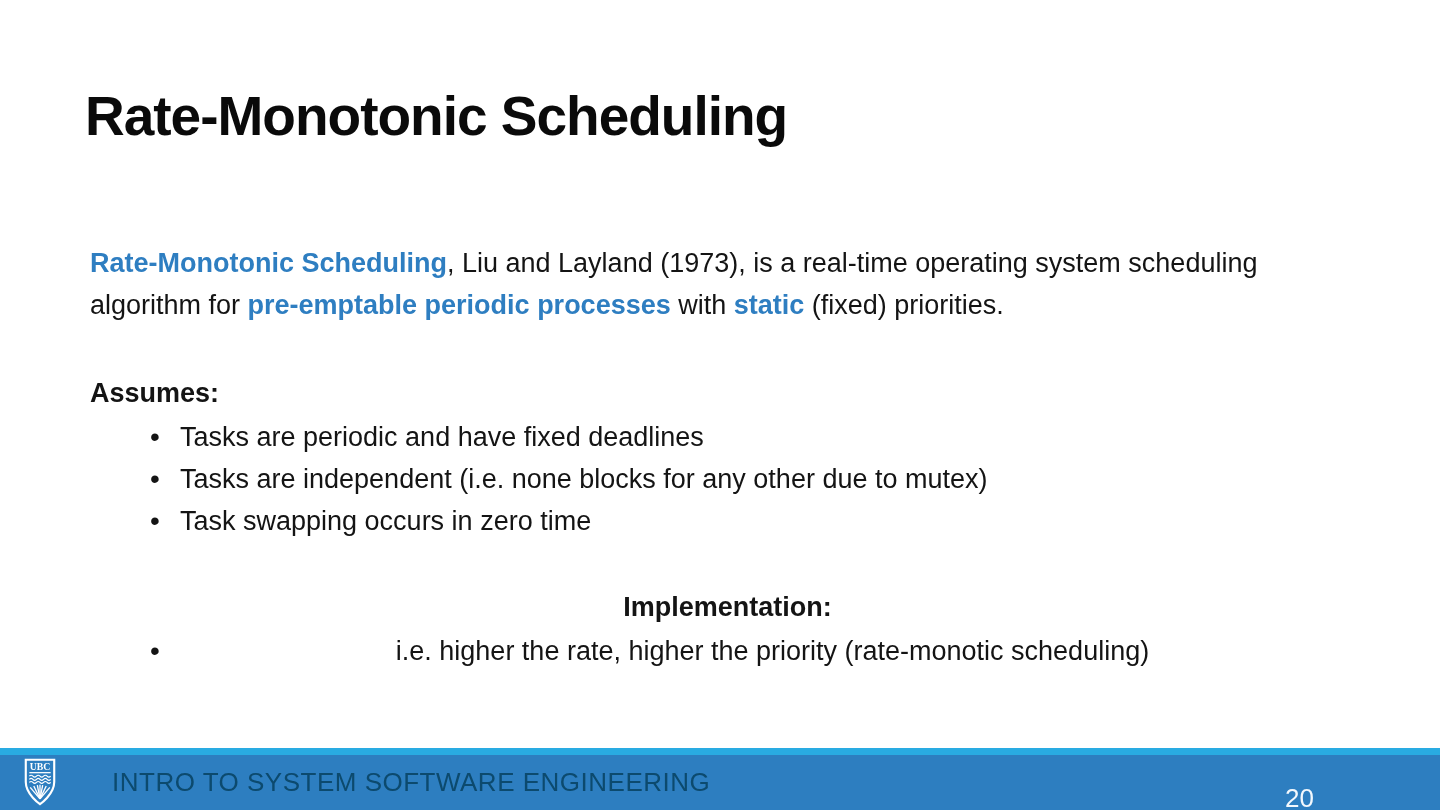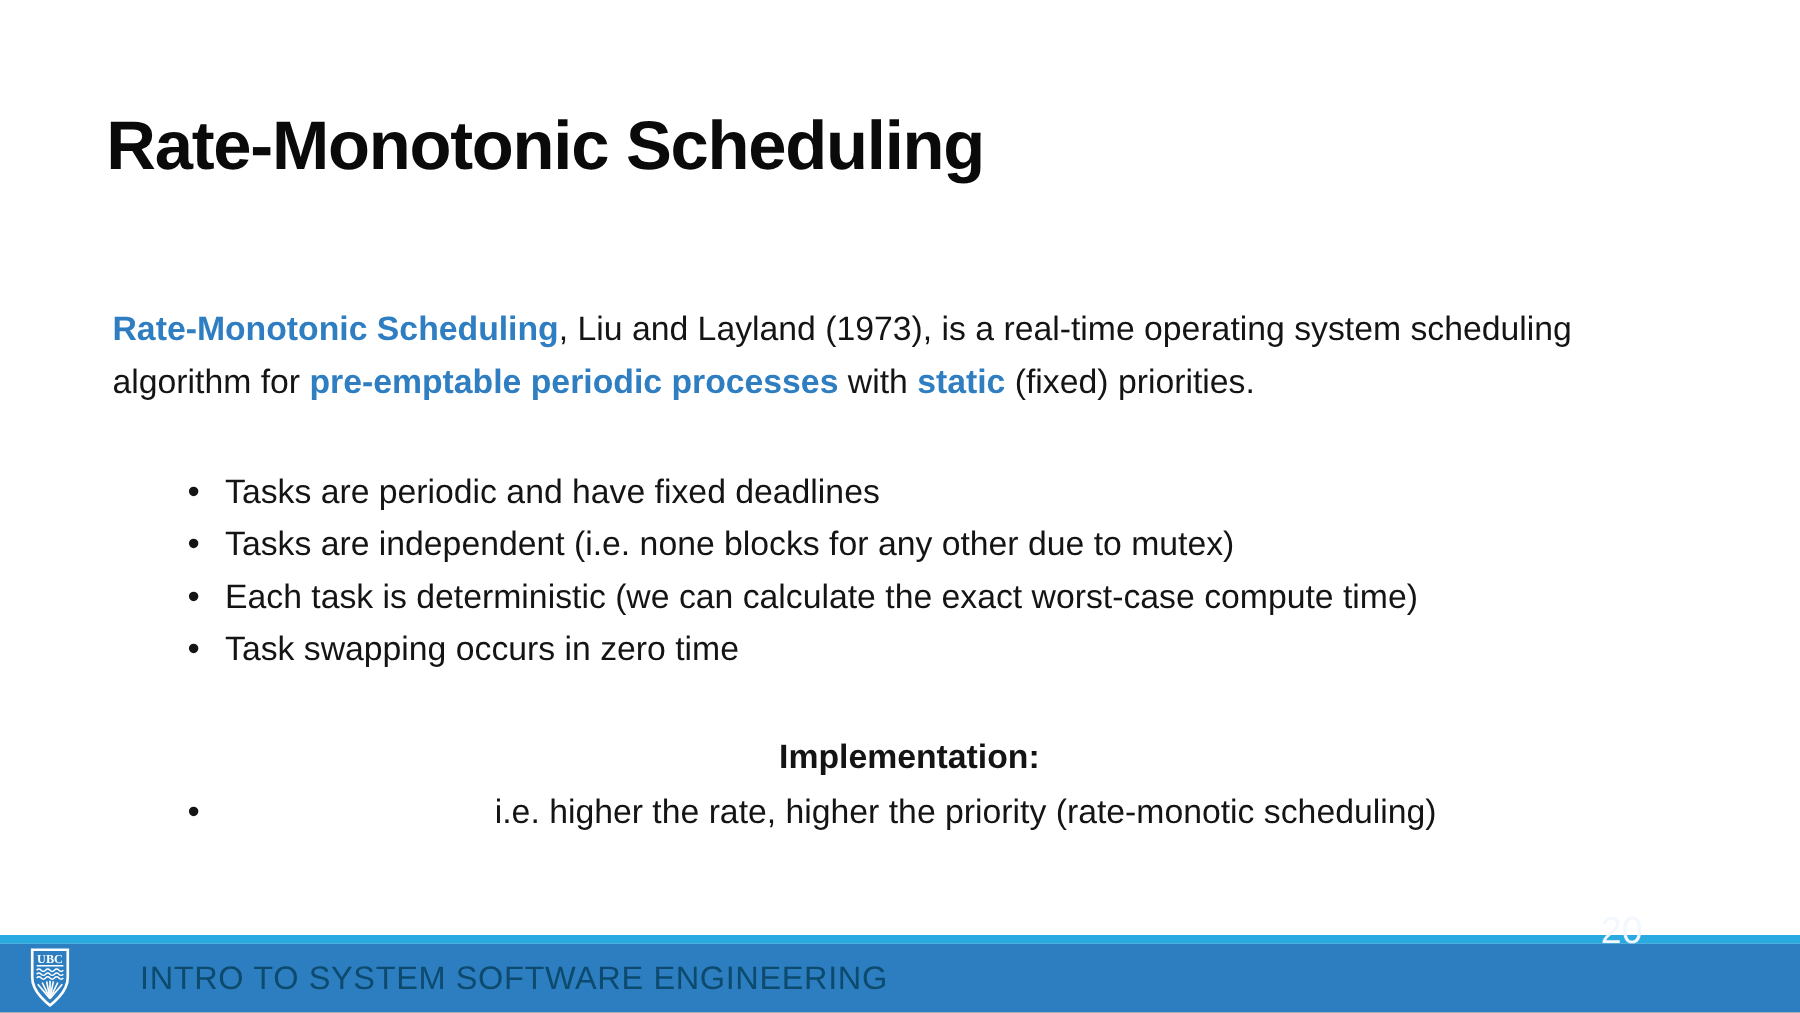--- a/index.html
+++ b/index.html
@@ -98,43 +98,43 @@
     height: 55px;
     line-height: 55px;
     color: #0c4a6e;
     font-size: 26px;
     letter-spacing: 0.5px;
     white-space: nowrap;
   }
   .footer-page {
     position: absolute;
     right: 126px;
-    top: 717px;
+    top: 771px;
     height: 38px;
     line-height: 55px;
     color: #f2f8fd;
-    font-size: 30px;
+    font-size: 26px;
   }
 </style>
 </head>
 <body>
 
 <div class="slide">
 
   <h1 class="slide-title">Rate-Monotonic Scheduling</h1>
 
   <div class="content">
 
     <p class="intro"><span class="accent">Rate-Monotonic Scheduling</span><span>, Liu and Layland (1973), is a real-time operating system scheduling algorithm for </span><span class="accent">pre-emptable periodic processes</span><span> with </span><span class="accent">static</span><span> (fixed) priorities.</span></p>
 
     <div class="section-assumes">
+      <div class="section-heading">Assumes:</div>
       <ul class="bullets">
         <li>Tasks are periodic and have fixed deadlines</li>
         <li>Tasks are independent (i.e. none blocks for any other due to mutex)</li>
-        <li>Each task is deterministic (we can calculate the exact worst-case compute time)</li>
         <li>Task swapping occurs in zero time</li>
       </ul>
     </div>
 
     <div class="section-implementation">
       <div class="section-heading">Implementation:</div>
       <ul class="bullets">
         <li>i.e. higher the rate, higher the priority (rate-monotic scheduling)</li>
       </ul>
     </div>

